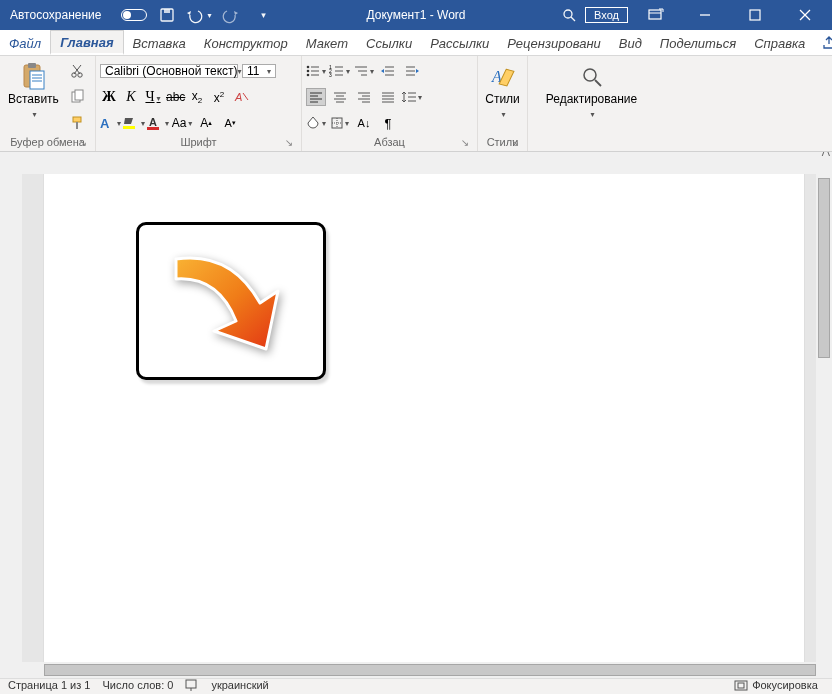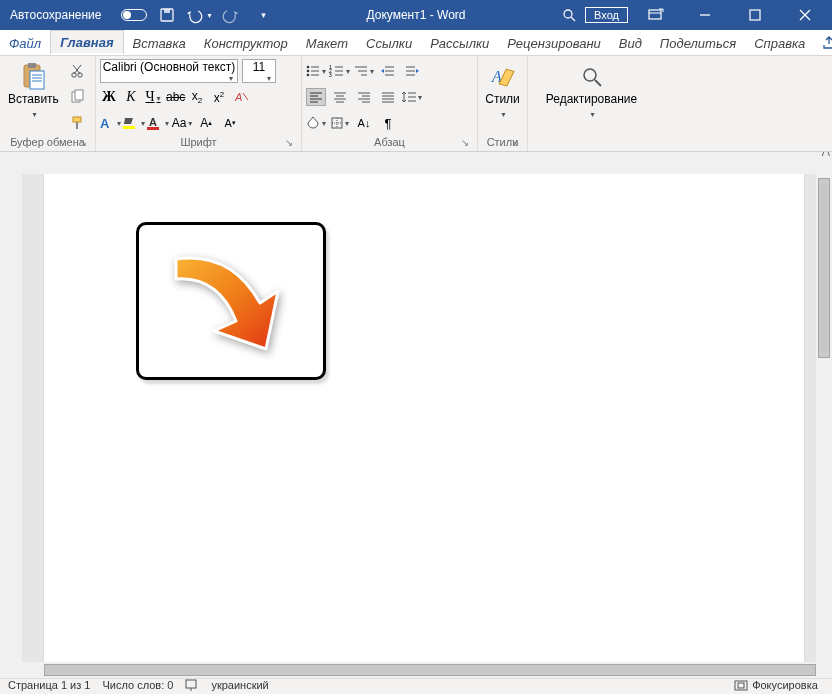--- a/index.html
+++ b/index.html
@@ -38,21 +38,21 @@
   .ribbon { height:96px; background:var(--ribbon-bg); border-bottom:1px solid var(--border-light); display:flex; }
   .group { display:flex; flex-direction:column; padding:2px 4px 1px 4px; border-right:1px solid #e0dedc; position:relative; }
   .group-body { flex:1; display:flex; align-items:flex-start; gap:4px; padding-top:2px; }
   .group-title { font-size:11px; color:#666; text-align:center; height:16px; line-height:16px; position:relative; }
   .group-title .launcher { position:absolute; right:1px; top:1px; width:14px; height:14px; font-size:10px; color:#888;}
   .big-btn { display:flex; flex-direction:column; align-items:center; padding:2px 4px; min-width:42px; }
   .big-btn .icn { width:30px; height:30px; display:flex; align-items:center; justify-content:center; }
   .big-btn .lbl { font-size:12px; text-align:center; }
   .rows { display:flex; flex-direction:column; gap:4px; }
   .row { display:flex; align-items:center; gap:4px; height:22px; }
-  .select { background:#fff; border:1px solid #ababab; height:24px; display:flex; align-items:center; padding:0 4px; font-size:12px; white-space:nowrap;flex-direction:column; }
+  .select { background:#fff; border:1px solid #ababab; height:14px; display:flex; align-items:center; padding:0 4px; font-size:12px; white-space:nowrap; }
   .font-select { width:138px; }
   .size-select { width:34px; }
   .k { font-size:14px; width:18px; text-align:center; }
   .kbtn { width:20px; height:18px; display:flex; align-items:center; justify-content:center; }
   .chev { font-size:8px; margin-left:2px; color:#555; }
   .vcol { display:flex; flex-direction:column; align-items:center; justify-content:center; gap:4px; }
 
   
   .workspace { flex:1; background:#e6e6e6; position:relative; overflow:hidden; display:flex;}
   .ruler-v { width:22px; background:#f0f0f0; }

